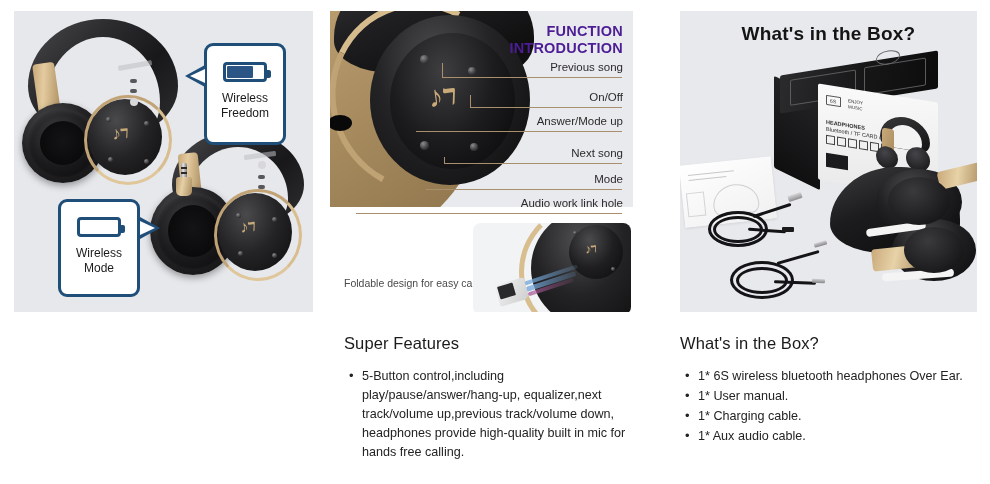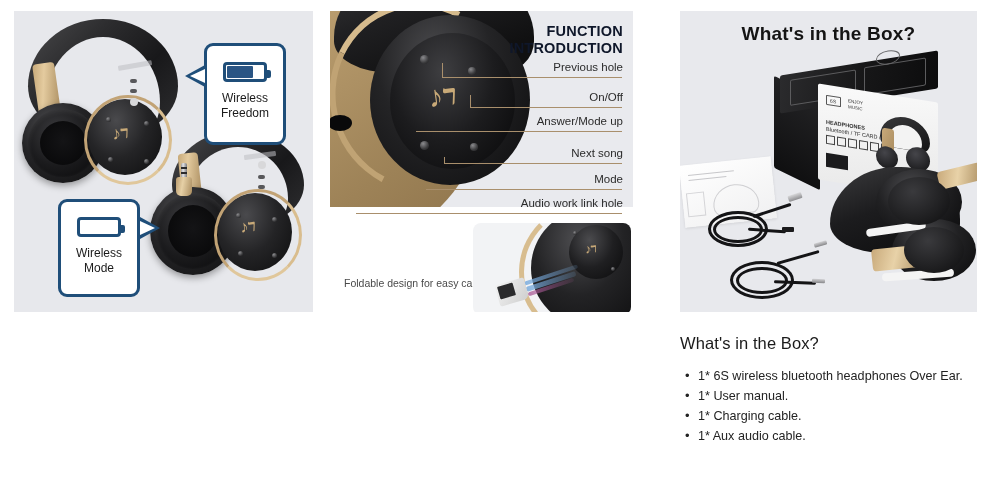--- a/index.html
+++ b/index.html
@@ -253,21 +253,21 @@
     position: absolute;
     left: 66px; top: 40px; width: 125px; height: 136px;
     border-radius: 50%;
     background: radial-gradient(ellipse at 42% 28%, #3e3e41 0%, #1c1c1e 50%, #070708 100%);
   }
 
   .fn-title {
     position: absolute;
     right: 10px; top: 12px;
     text-align: right;
-    color: #0f172a;
+    color: #4c1d95;
     font-weight: bold;
     font-size: 14.5px;
     line-height: 17px;
     letter-spacing: .2px;
   }
   .fn-label {
     position: absolute;
     right: 10px;
     text-align: right;
     color: #2b2b2b;
@@ -567,21 +567,21 @@
           <div class="btn-dot" style="left:96px;top:148px;width:9px;height:9px;"></div>
           <div class="btn-dot" style="left:146px;top:150px;width:8px;height:8px;"></div>
           <div style="position:absolute;left:4px;top:122px;width:24px;height:16px;border-radius:50%;background:#09090a;"></div>
         </div>
 
         <div class="fn-title">
           <div>FUNCTION</div>
           <div>INTRODUCTION</div>
         </div>
 
-        <div class="fn-label" style="top:50px;">Previous hole</div>
+        <div class="fn-label" style="top:50px;">Previous song</div>
         <div class="fn-line" style="left:112px;top:66px;width:180px;"></div>
         <div class="fn-tick" style="left:112px;top:52px;height:14px;"></div>
 
         <div class="fn-label" style="top:80px;">On/Off</div>
         <div class="fn-line" style="left:140px;top:96px;width:152px;"></div>
         <div class="fn-tick" style="left:140px;top:84px;height:12px;"></div>
 
         <div class="fn-label" style="top:104px;">Answer/Mode up</div>
         <div class="fn-line" style="left:86px;top:120px;width:206px;"></div>
 
@@ -606,20 +606,26 @@
           <div class="btn-dot" style="left:138px;top:44px;width:4px;height:4px;"></div>
           <div class="tf-beam" style="left:52px;top:56px;width:52px;height:5px;"></div>
           <div class="tf-beam" style="left:54px;top:62px;width:48px;height:4px;background:linear-gradient(90deg,rgba(170,90,150,.8),rgba(170,90,150,.1));"></div>
           <div class="tf-beam" style="left:50px;top:50px;width:56px;height:4px;"></div>
           <div class="tf-card" style="left:24px;top:58px;width:30px;height:22px;">
             <div style="position:absolute;left:2px;top:2px;width:16px;height:13px;background:#2a2a2c;border-radius:1px;"></div>
           </div>
         </div>
       </div>
 
+      <div class="copy" style="left:14px;">
+        <h3>Super Features</h3>
+        <ul>
+          <li>5-Button control,including play/pause/answer/hang-up, equalizer,next track/volume up,previous track/volume down, headphones provide high-quality built in mic for hands free calling.</li>
+        </ul>
+      </div>
     </div>
 
     <div class="col col-3">
       <div class="hero">
         <div class="box3-title">What's in the Box?</div>
 
         <div class="pkg">
           <div class="pkg-side"></div>
           <div class="pkg-top">
             <div style="position:absolute;left:10px;top:6px;width:64px;height:24px;border:1px solid #5c5c5e;border-radius:2px;"></div>

